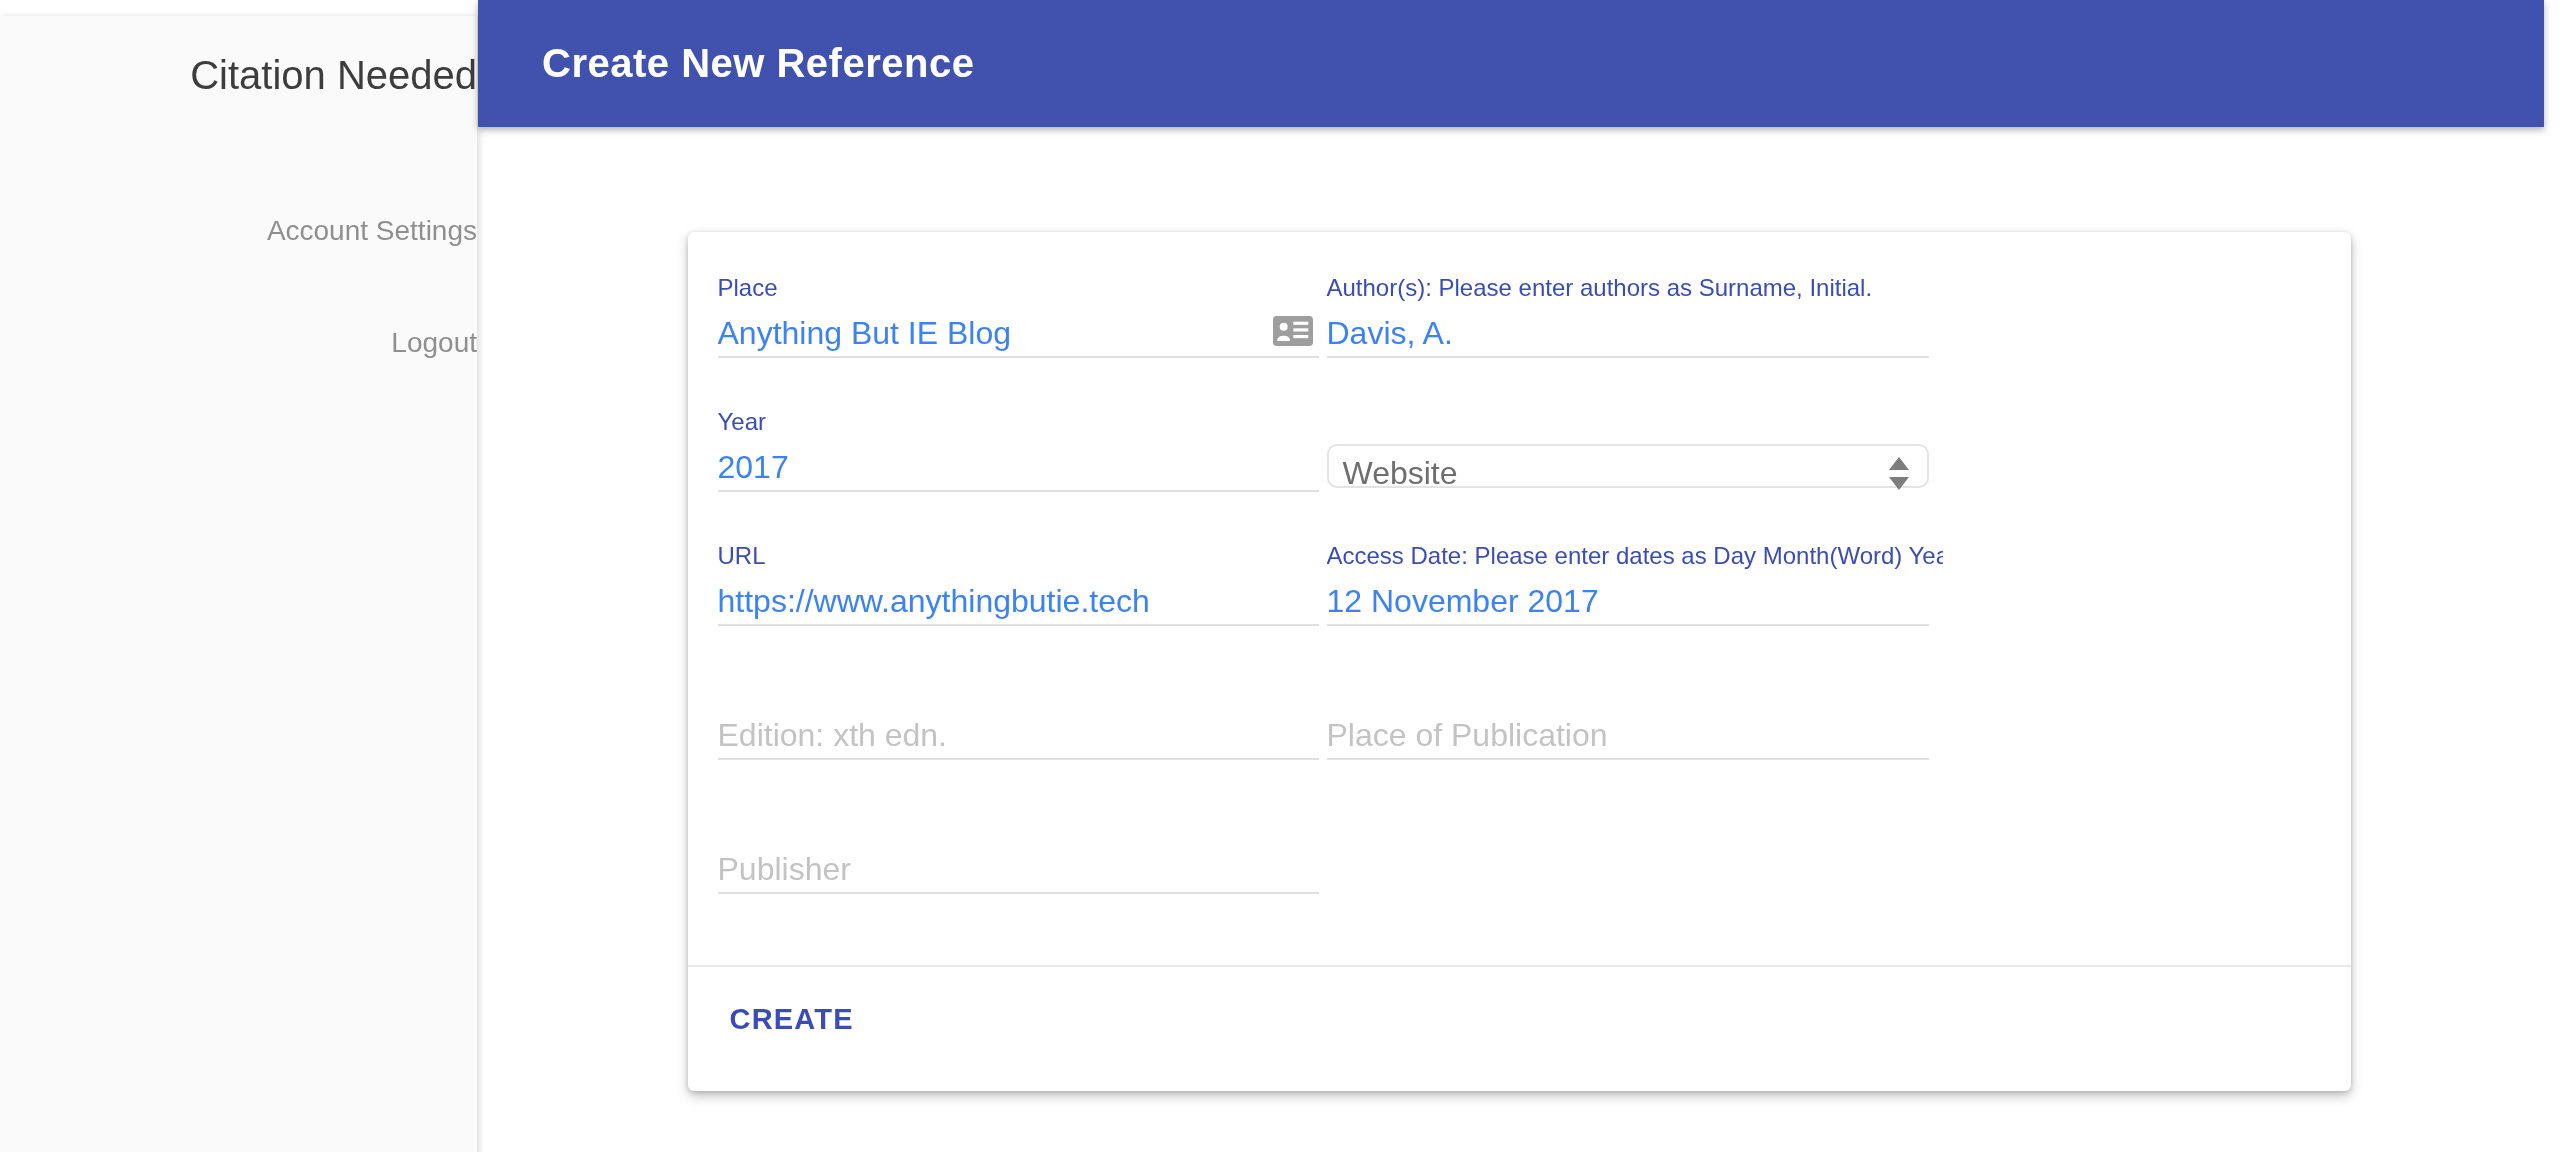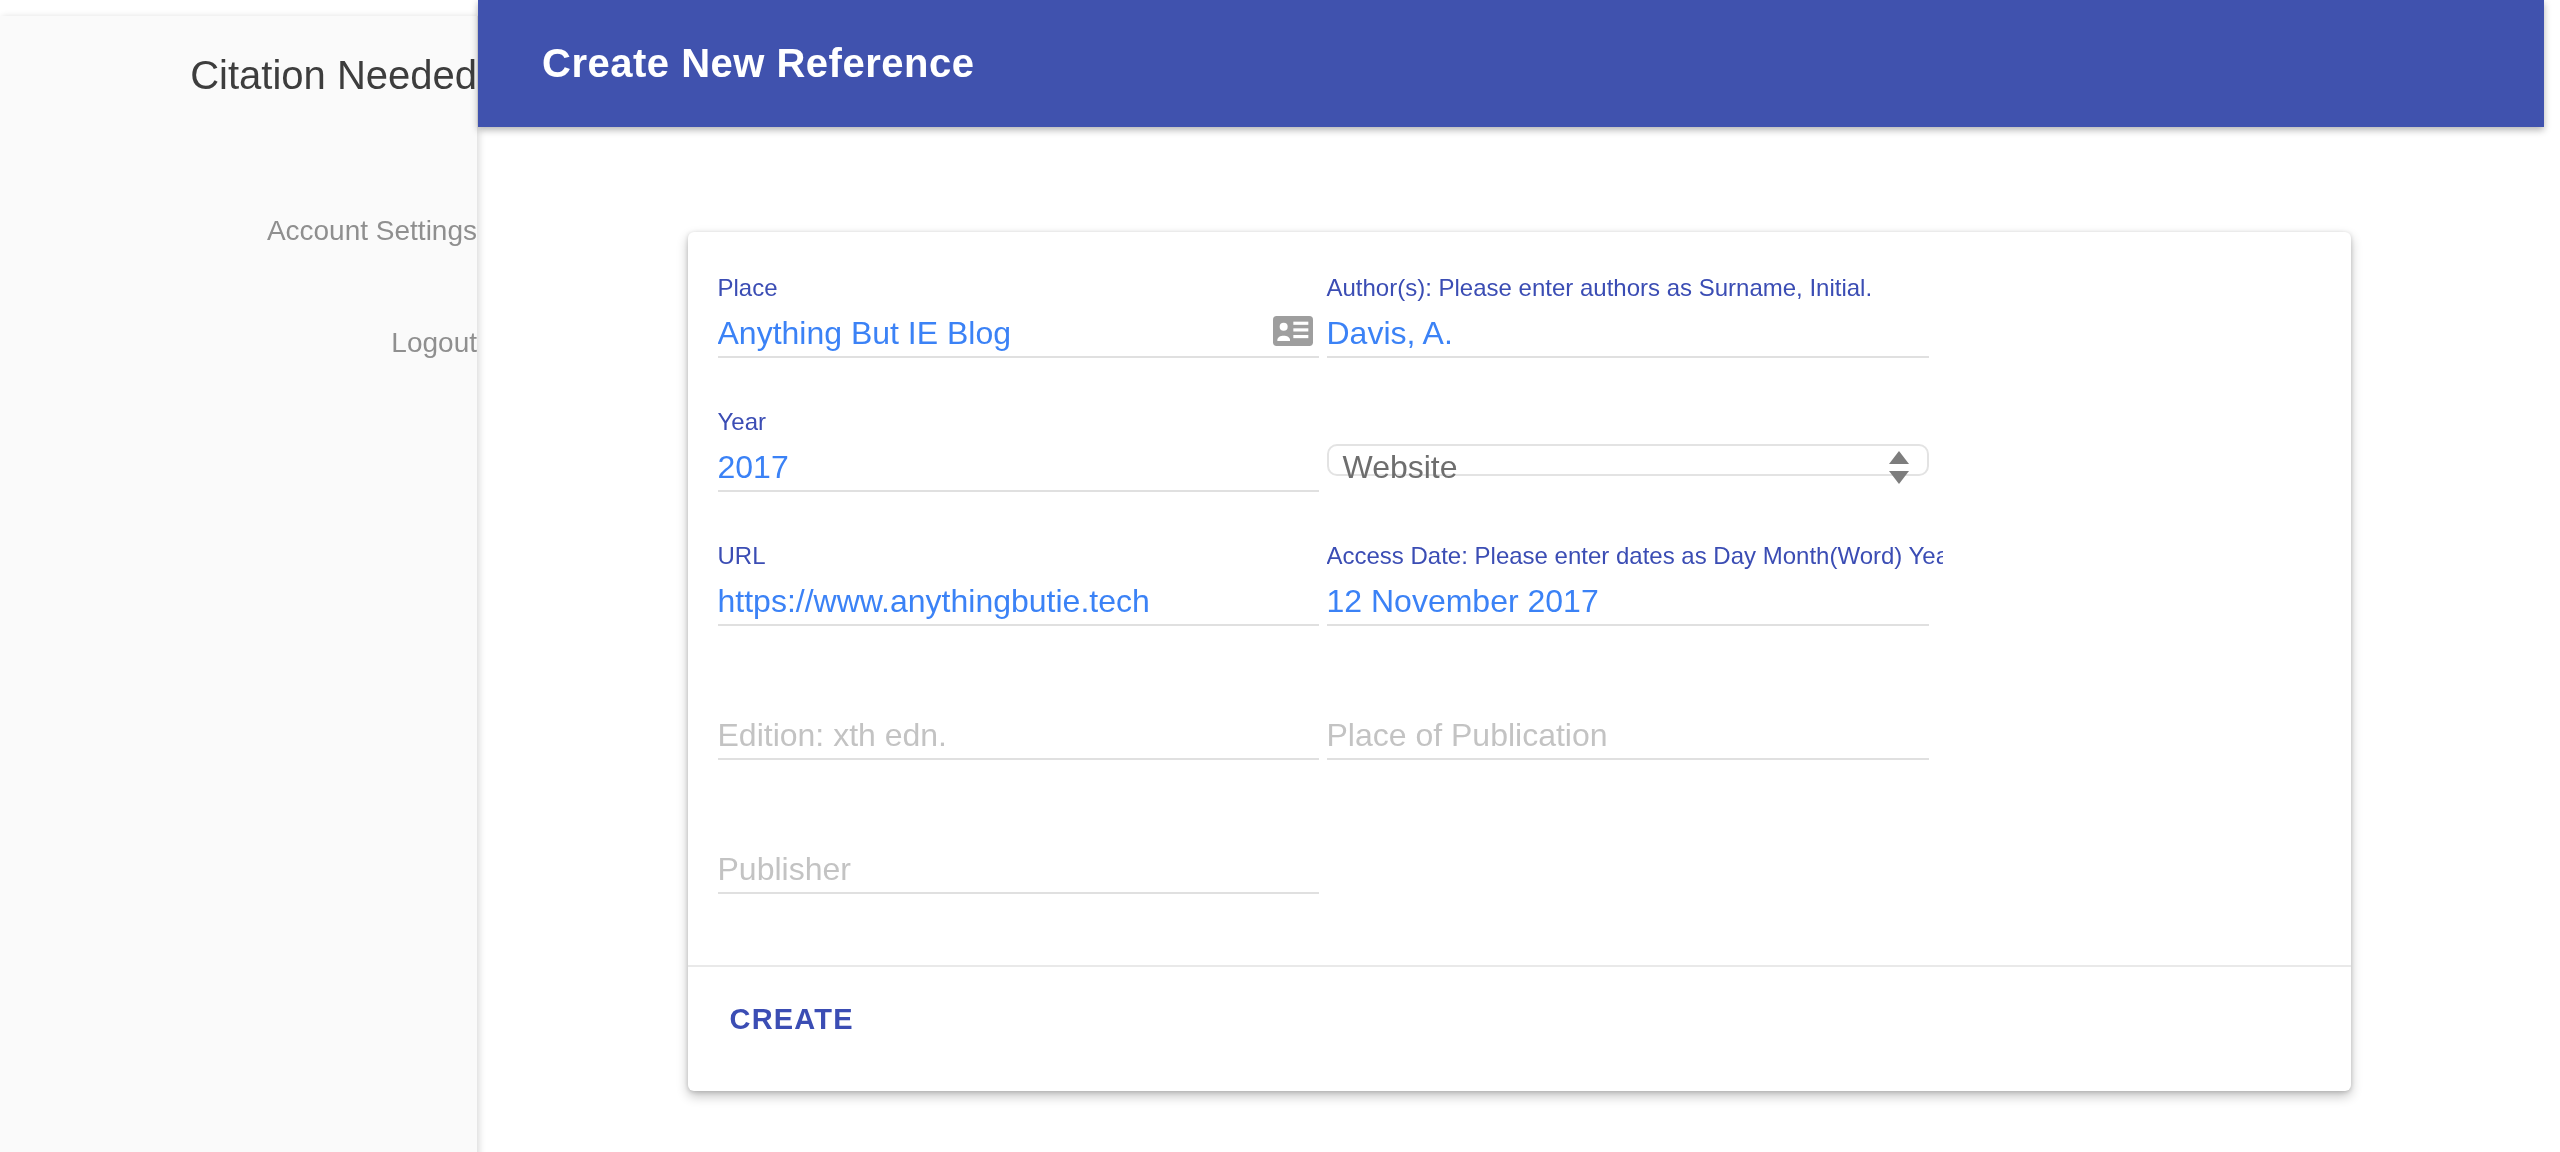--- a/index.html
+++ b/index.html
@@ -101,21 +101,21 @@
   .field input::placeholder { color: #c3c3c3; opacity: 1; }
   .field input.with-icon { padding-right: 56px; }
   .contact-icon {
     position: absolute;
     right: 6px; bottom: 12px;
     width: 40px; height: 30px;
   }
 
   
   .select-box {
-    height: 32px;
+    height: 44px;
     border: 2px solid #e3e3e3;
     border-radius: 10px;
     display: flex;
     align-items: center;
     justify-content: space-between;
     padding: 15px 18px 0 14px;
     cursor: pointer;
     background: #ffffff;
   }
   .select-box .select-value {

